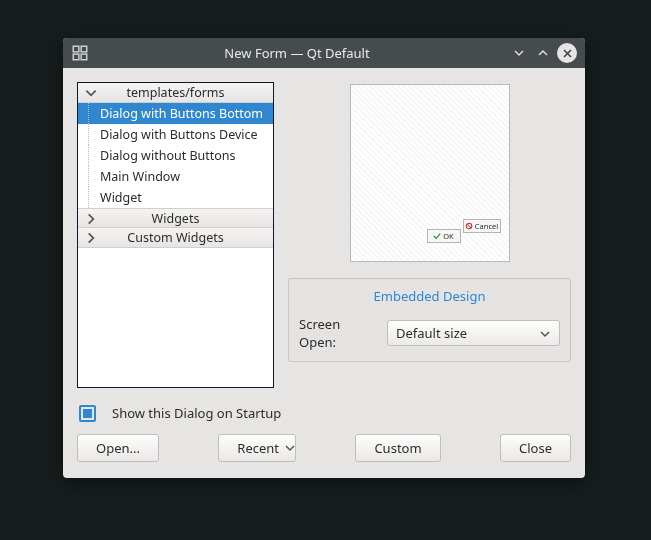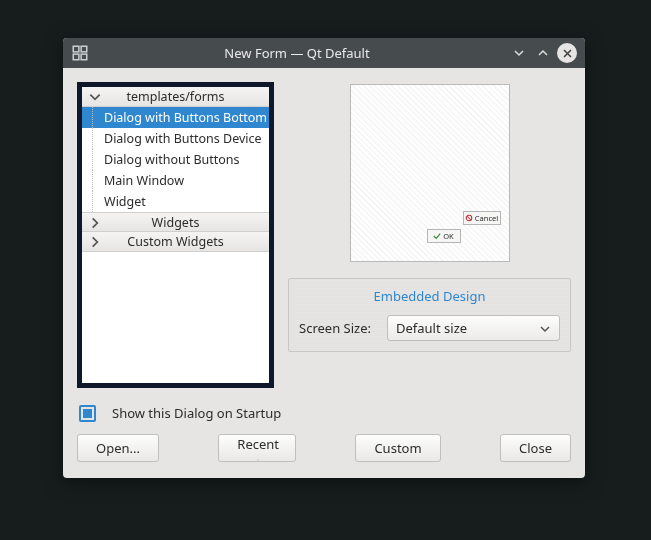--- a/index.html
+++ b/index.html
@@ -42,21 +42,21 @@
     background:#e6e5e4; color:#444; border-radius:50%;
   }
   .body {
     padding: 14px 14px 16px 14px;
   }
   .top-row { display:flex; gap:14px; }
   
   .tree {
     width: 197px;
     height: 306px;
-    border:5px solid #0f172a;
+    border:1px solid #0f172a;
     background:#ffffff;
   }
   .tree-header, .tree-groupbtn {
     height: 20px;
     background: linear-gradient(#f5f4f3,#e6e5e4);
     border-bottom:1px solid #cfcfcf;
     font-size:12.5px;
     display:flex; align-items:center;
     position:relative;
     cursor:pointer;
@@ -94,21 +94,21 @@
   .preview .pbtn {
     position:absolute;
     height:14px;
     border:1px solid #b5b5b5;
     background:#f6f6f5;
     font-size:7.5px;
     display:flex; align-items:center; justify-content:center;
     gap:2px;
   }
   .preview .pbtn.ok { right:48px; bottom:18px; width:34px; }
-  .preview .pbtn.cancel { right:8px; bottom:36px; width:38px; }
+  .preview .pbtn.cancel { right:8px; bottom:28px; width:38px; }
   .preview .pbtn svg { width:8px;height:8px; }
   
   .group {
     margin-top:16px;
     border:1px solid #c8c7c6;
     border-radius:2px;
     padding: 6px 10px 10px 10px;
     background: repeating-linear-gradient(0deg,#e6e5e4 0 1px,#e3e2e1 1px 2px);
   }
   .group-title { text-align:center; color:#2f87d0; font-size:13px; margin:2px 0 10px; }
@@ -144,21 +144,21 @@
     height:28px;
     padding:0 18px;
     border:1px solid #bfbfbf;
     background:linear-gradient(#fdfdfc,#e9e8e7);
     border-radius:3px;
     font-size:13px;
     display:flex; align-items:center; justify-content:center;
     cursor:pointer;
     gap:6px;
   }
-  .btn.split { padding-right:16px;flex-direction:column; }
+  .btn.split { padding-right:0; }
   svg { display:block; }
 </style>
 </head>
 <body>
 
 <div class="dialog">
 
   <div class="titlebar">
     <span class="app-icon">
       <svg viewBox="0 0 16 16">
@@ -238,21 +238,21 @@
                 <circle cx="5" cy="5" r="3.5" fill="none" stroke="#b33" stroke-width="1.3"></circle>
                 <path d="M2.5 2.5 L7.5 7.5" stroke="#b33" stroke-width="1.3"></path>
               </svg>
             <span>Cancel</span>
           </div>
         </div>
 
         <div class="group">
           <div class="group-title">Embedded Design</div>
           <div class="form-row">
-            <span class="form-label">Screen Size:</span>
+            <span class="form-label">Screen Open:</span>
             <div class="select">
               <span>Default size</span>
               <span class="chev">
                 <svg width="12" height="12" viewBox="0 0 12 12">
                     <path d="M2 4 L6 8 L10 4" fill="none" stroke="#555" stroke-width="1.5"></path>
                   </svg>
               </span>
             </div>
           </div>
         </div>

